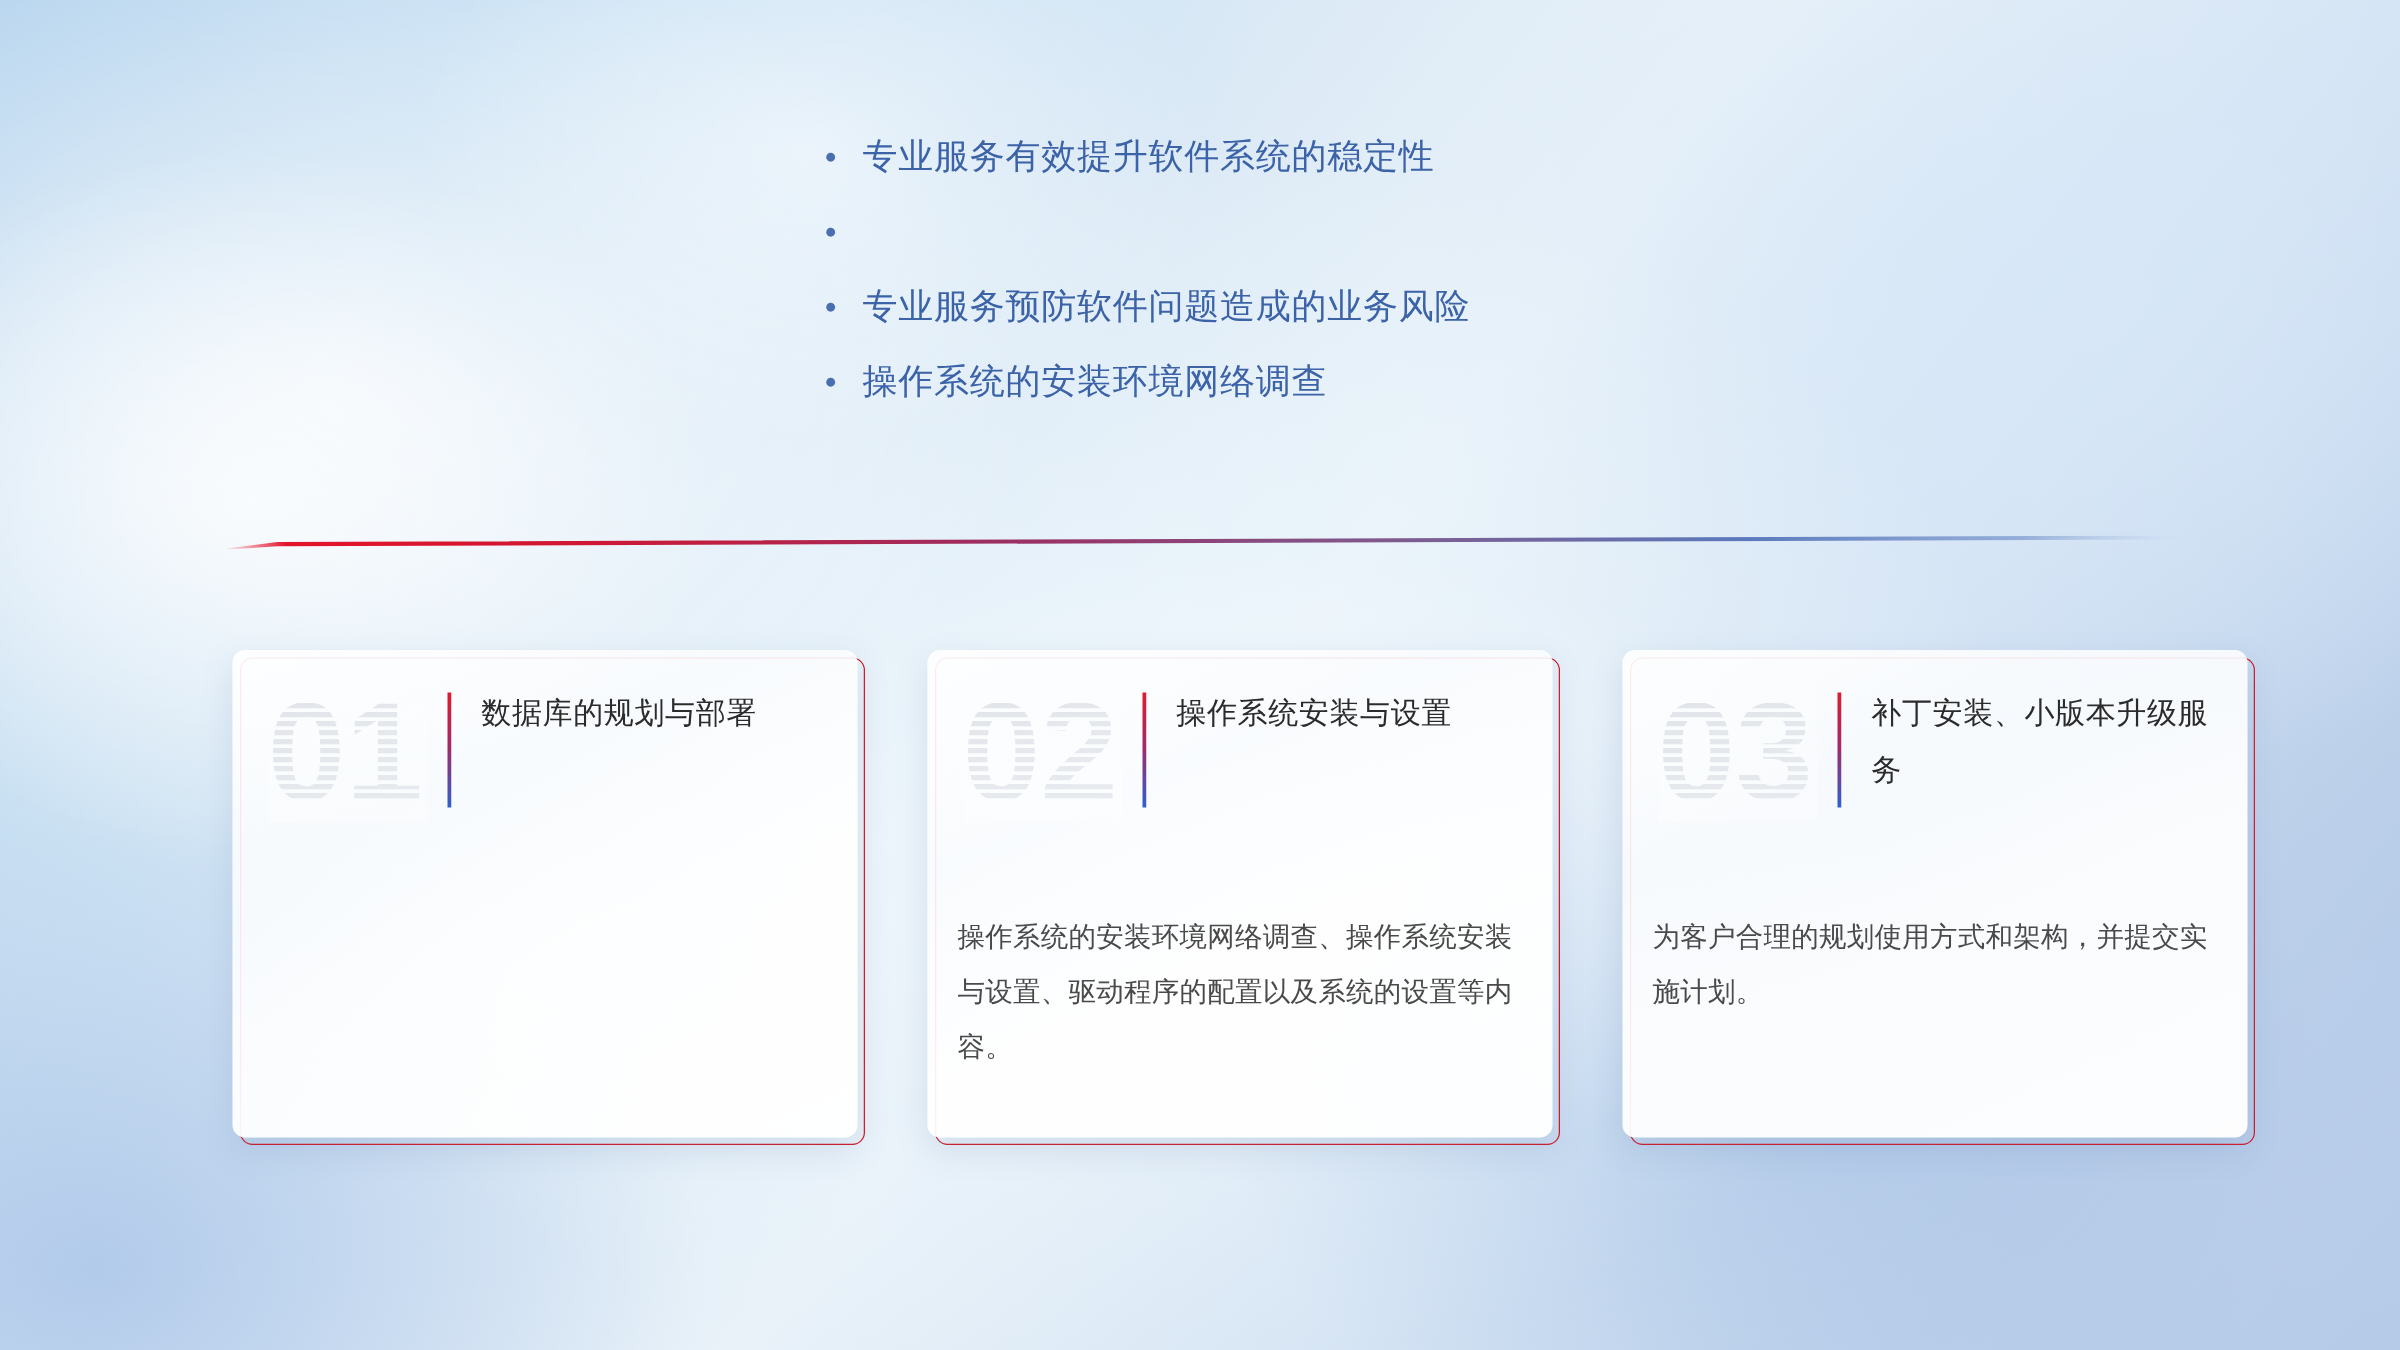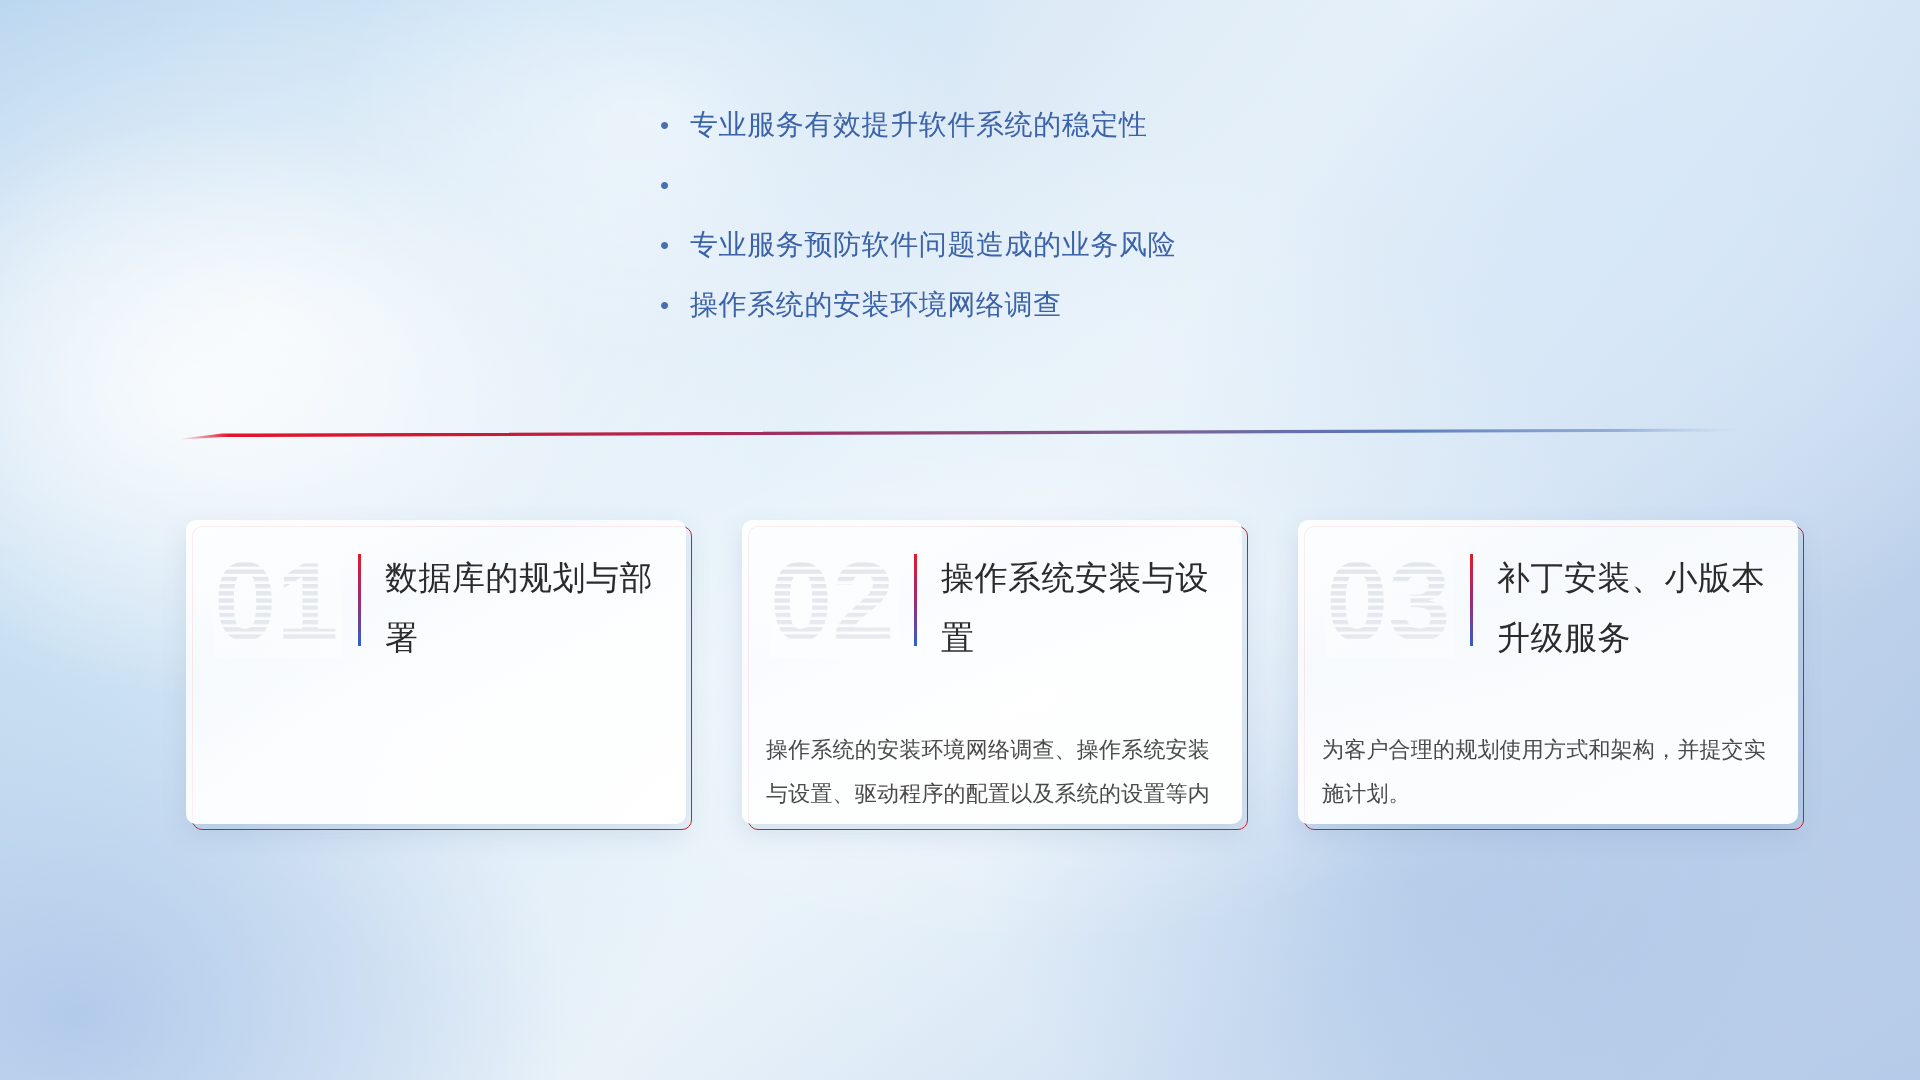--- a/index.html
+++ b/index.html
@@ -50,21 +50,21 @@
 
   
   .divider{ position:absolute; left:182px; top:428px; width:1560px; height:14px; }
   .divider svg{ display:block; width:100%; height:100%; }
 
   
   .cards{
     position:absolute; left:186px; top:520px;
     display:flex; gap:56px;
   }
-  .card{ position:relative; width:500px; height:304px; }
+  .card{ position:relative; width:500px; height:390px; }
 
   
   .card-accent{
     position:absolute; left:6px; top:6px; right:-6px; bottom:-6px;
     border:1.6px solid #d21a2b;
     border-radius:10px;
   }
   .card-body{
     position:absolute; inset:0;
     border-radius:10px;
@@ -85,21 +85,21 @@
     margin-left:4px; margin-top:2px;
   }
   .num svg{ display:block; width:100%; height:100%; }
 
   .sep{
     width:3px; height:92px; margin:8px 0 0 16px; flex:0 0 3px;
     background:linear-gradient(180deg,#e01b2c 0%, #a02a6a 48%, #2f5fd0 100%);
   }
   .card-title{
     margin-left:24px;
-    font-size:33px; line-height:60px; color:#2b2b2b;
+    font-size:24px; line-height:46px; color:#2b2b2b;
     letter-spacing:.5px; padding-top:2px;
   }
   .card-desc{
     margin-top:56px;
     font-size:22px; line-height:44px; color:#4a4a4a;
     letter-spacing:.2px;
   }
 </style>
 </head>
 <body>

